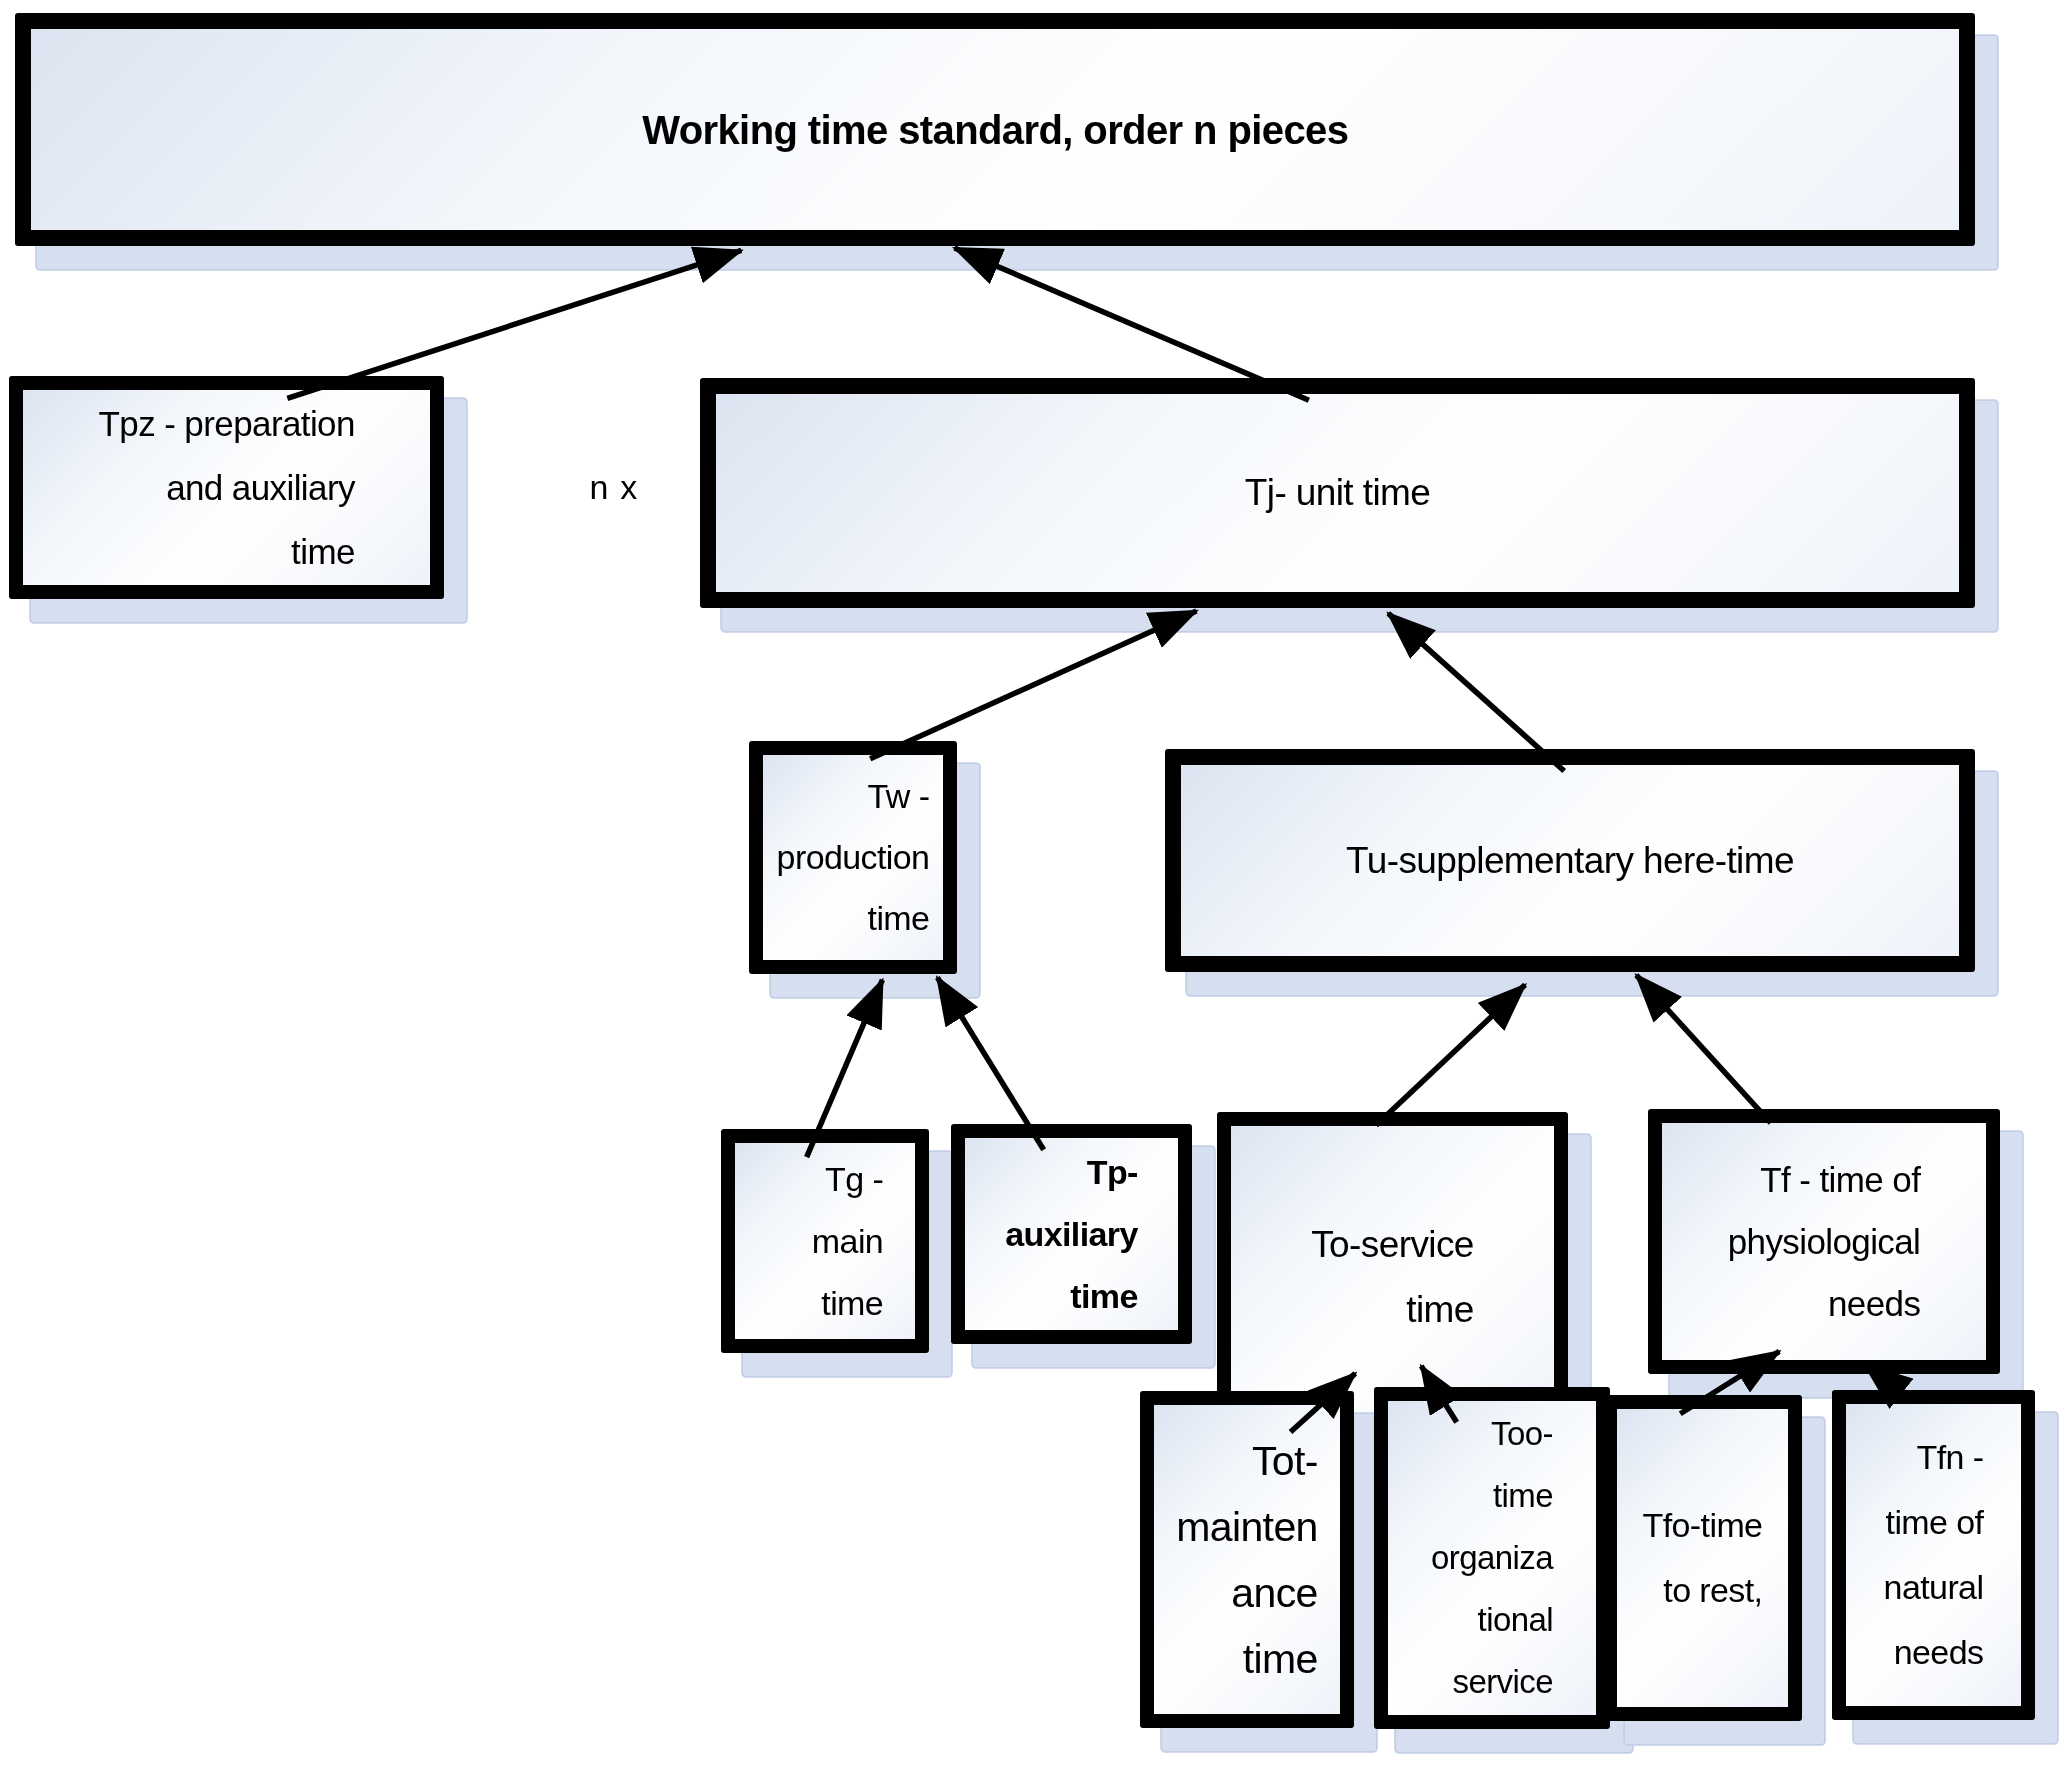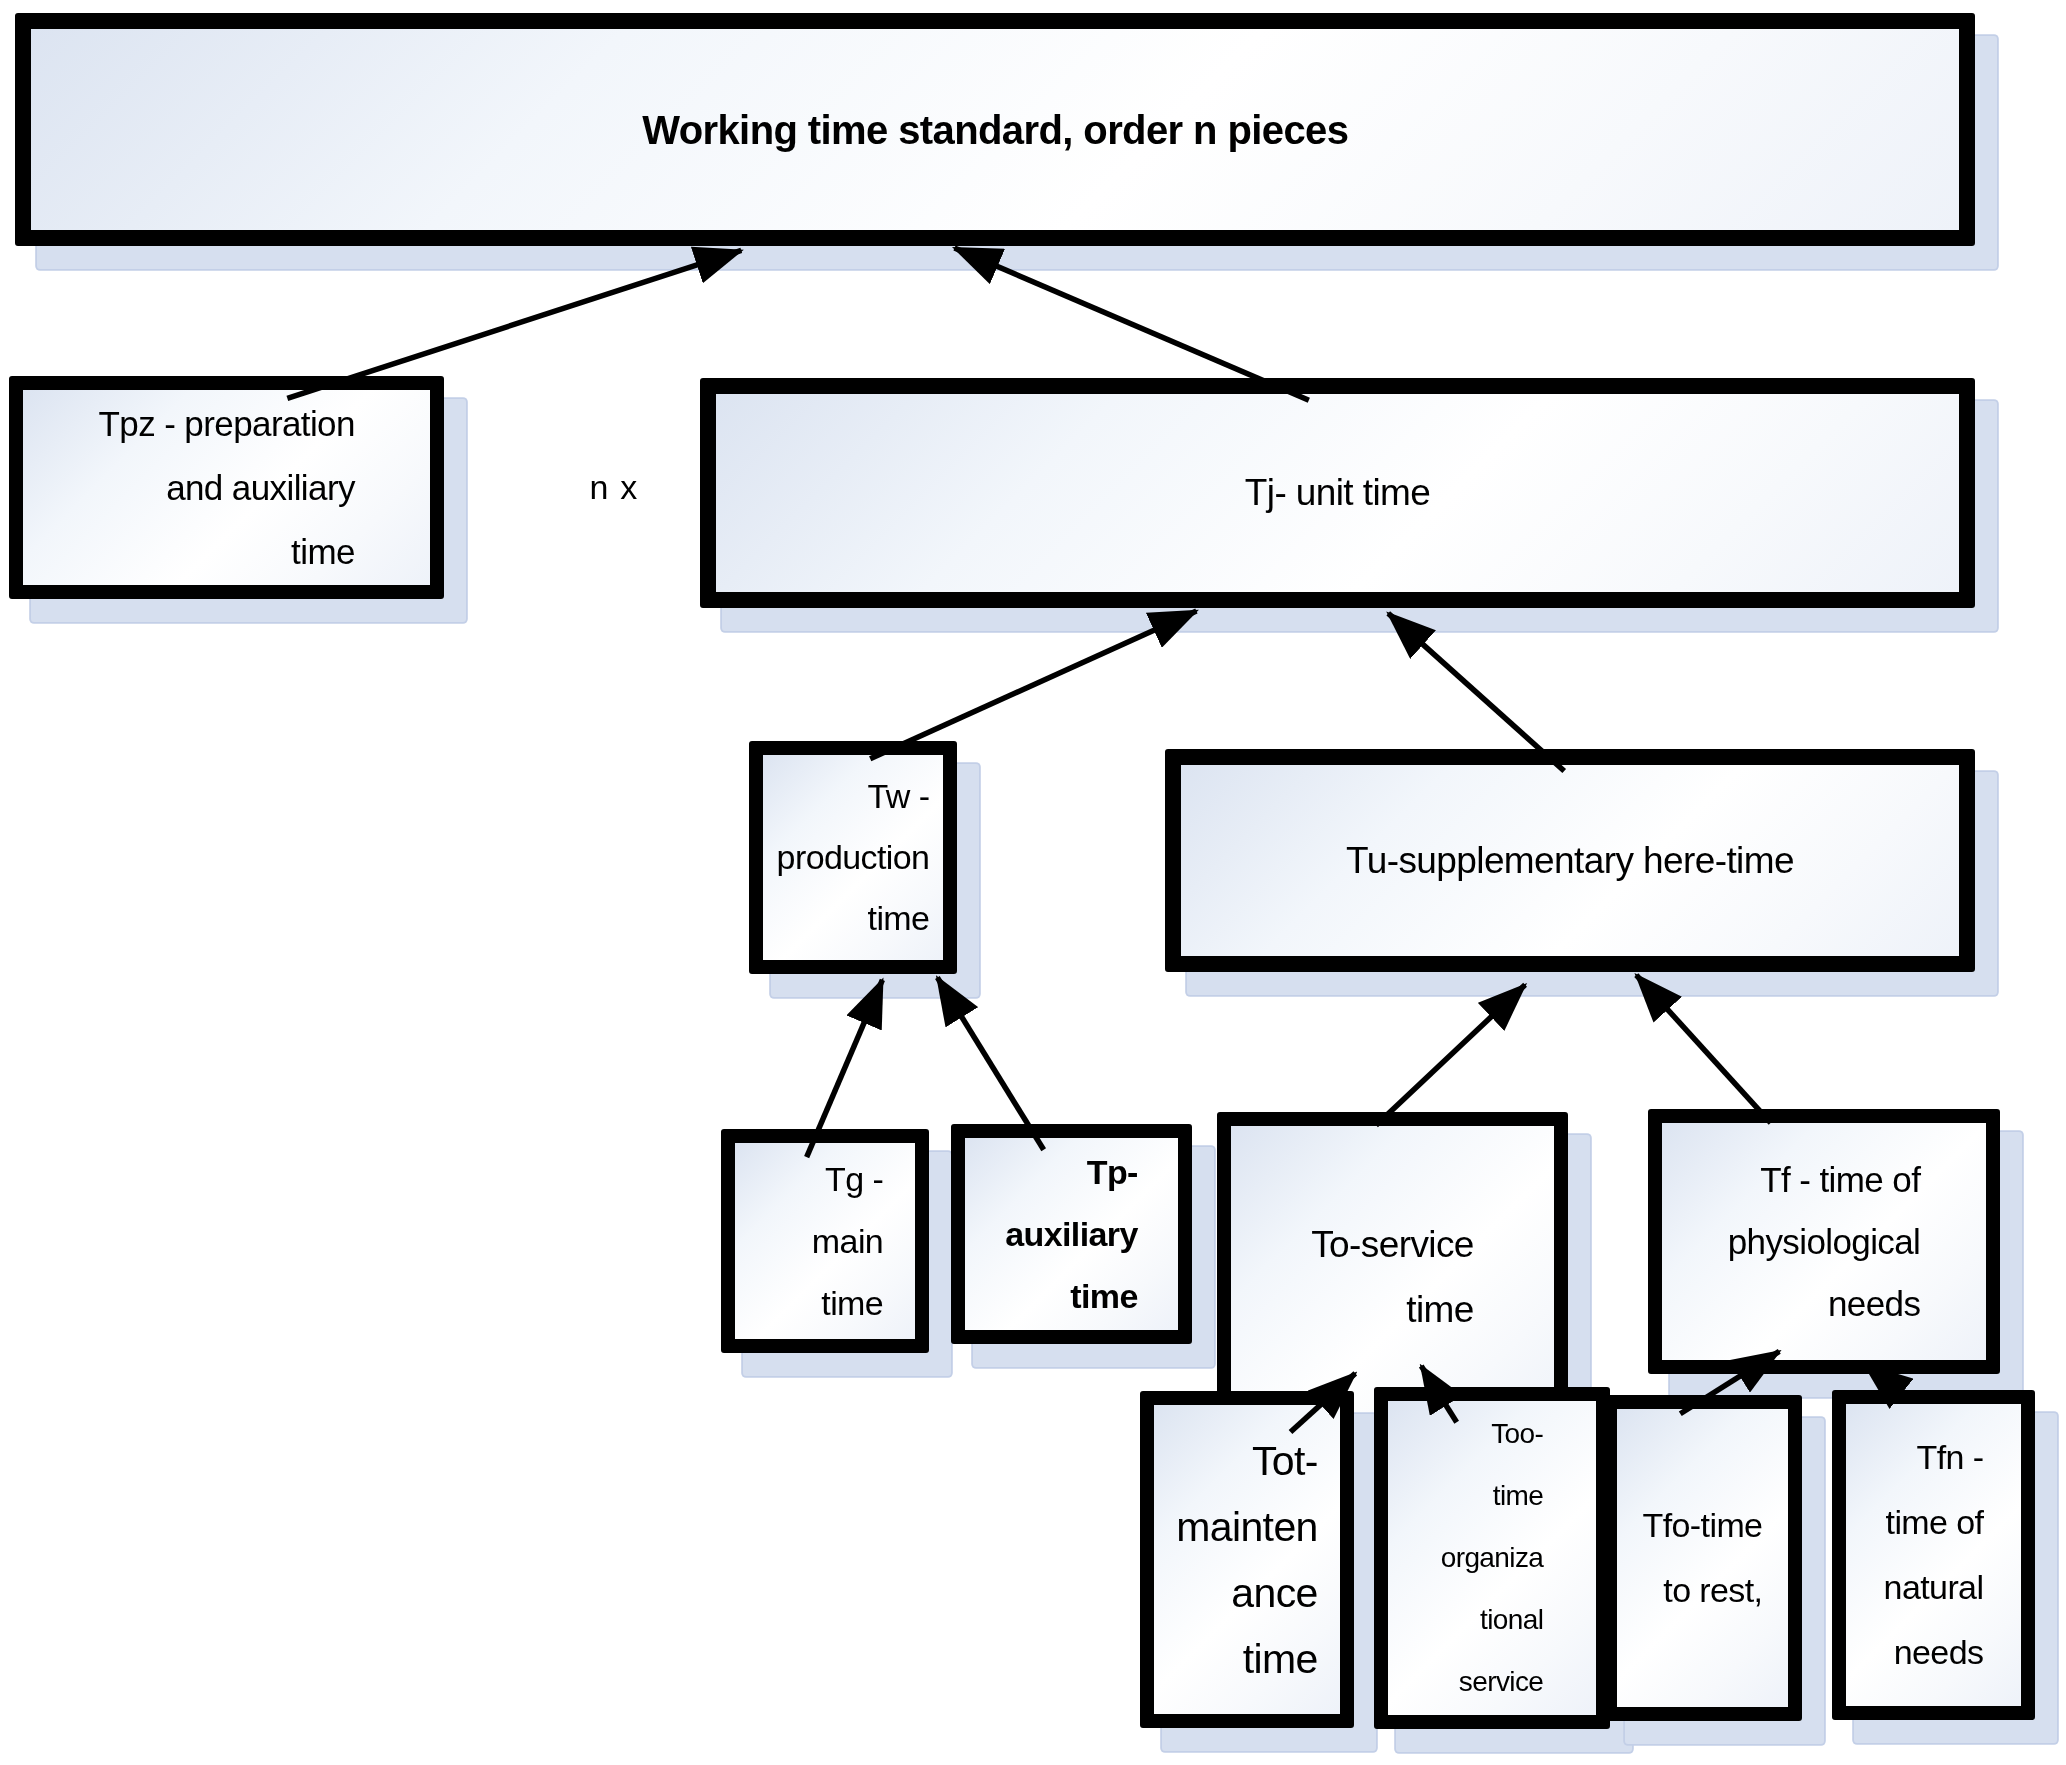--- a/index.html
+++ b/index.html
@@ -34,21 +34,21 @@
   #node-top { left: 15.3px;   top: 13.4px;   width: 1960px; height: 233px; border-width: 16px; font-size: 40px; font-weight: bold; line-height: 1.3; }
   #node-tpz { left: 9.2px;   top: 376px;  width: 435px;  height: 223px; font-size: 35px; line-height: 64px; }
   #node-tj  { left: 700px; top: 378px;  width: 1275px; height: 230px; border-width: 16px; font-size: 37px; }
   #node-tw  { left: 749px; top: 741px; width: 208px;  height: 233px; font-size: 34px; line-height: 61px; }
   #node-tu  { left: 1165px; top: 749px; width: 810px; height: 223px; border-width: 16px; font-size: 37px; }
   #node-tg  { left: 721px; top: 1129px; width: 208px;  height: 224px; font-size: 34px; line-height: 62px; padding-left: 45px; }
   #node-tp  { left: 951px; top: 1124px; width: 241px;  height: 220px; font-size: 34px; line-height: 62px; font-weight: bold; }
   #node-to  { left: 1217px; top: 1112px; width: 351px;  height: 330px; font-size: 37px; line-height: 65px; }
   #node-tf  { left: 1648px; top: 1109px; width: 352px;  height: 265px; font-size: 35px; line-height: 62px; }
   #node-tot { left: 1140px; top: 1391px; width: 214px;  height: 337px; font-size: 41px; line-height: 66px; }
-  #node-too { left: 1374px; top: 1387px; width: 236px;  height: 342px; font-size: 28px; line-height: 62px; }
+  #node-too { left: 1374px; top: 1387px; width: 236px;  height: 342px; font-size: 33px; line-height: 62px; }
   #node-tfo { left: 1603px; top: 1395px; width: 199px;  height: 326px; font-size: 34px; line-height: 65px; }
   #node-tfn { left: 1832px; top: 1390px; width: 203px;  height: 330px; font-size: 34px; line-height: 65px; }
 
   .free-label {
     position: absolute;
     left: 550px; top: 463px; width: 128px; height: 49px;
     font-size: 34px;
     display: flex; align-items: center; justify-content: center;
     letter-spacing: 1.2px;
   }

